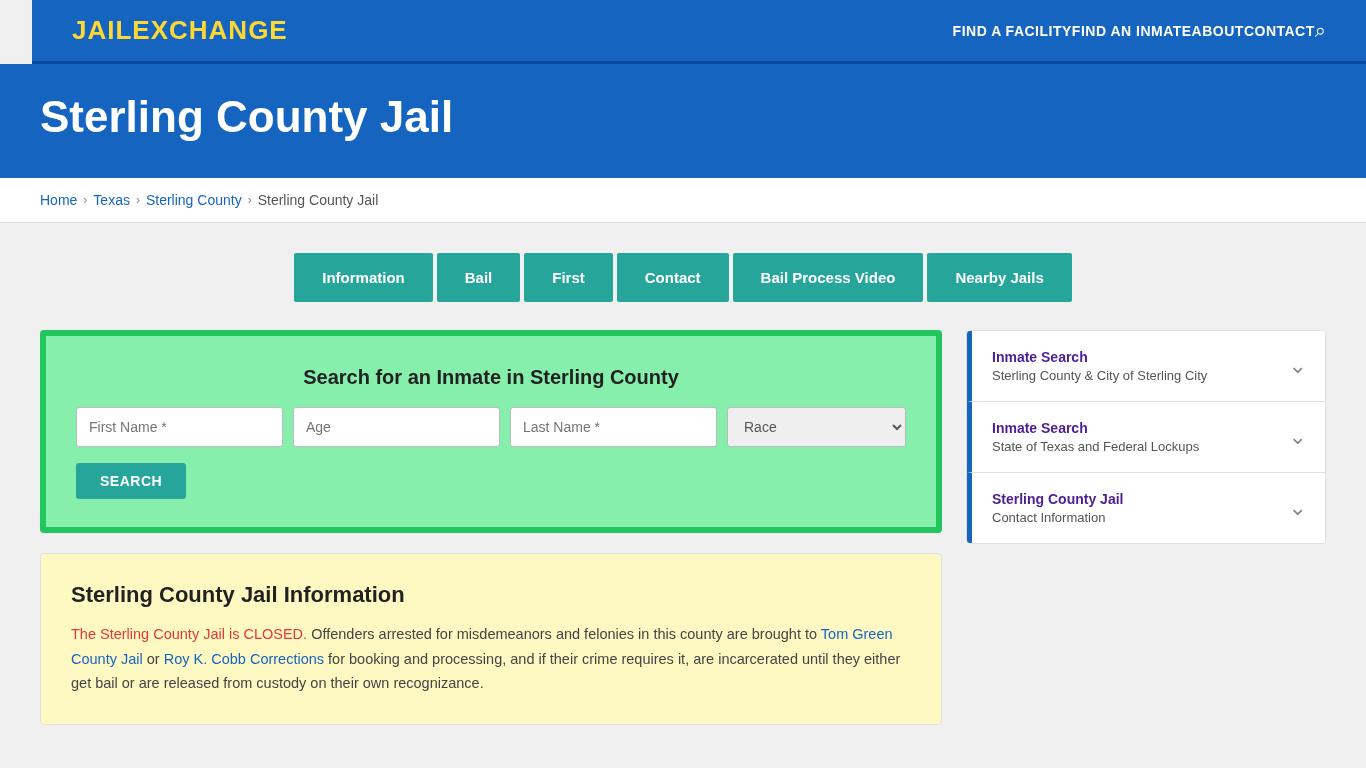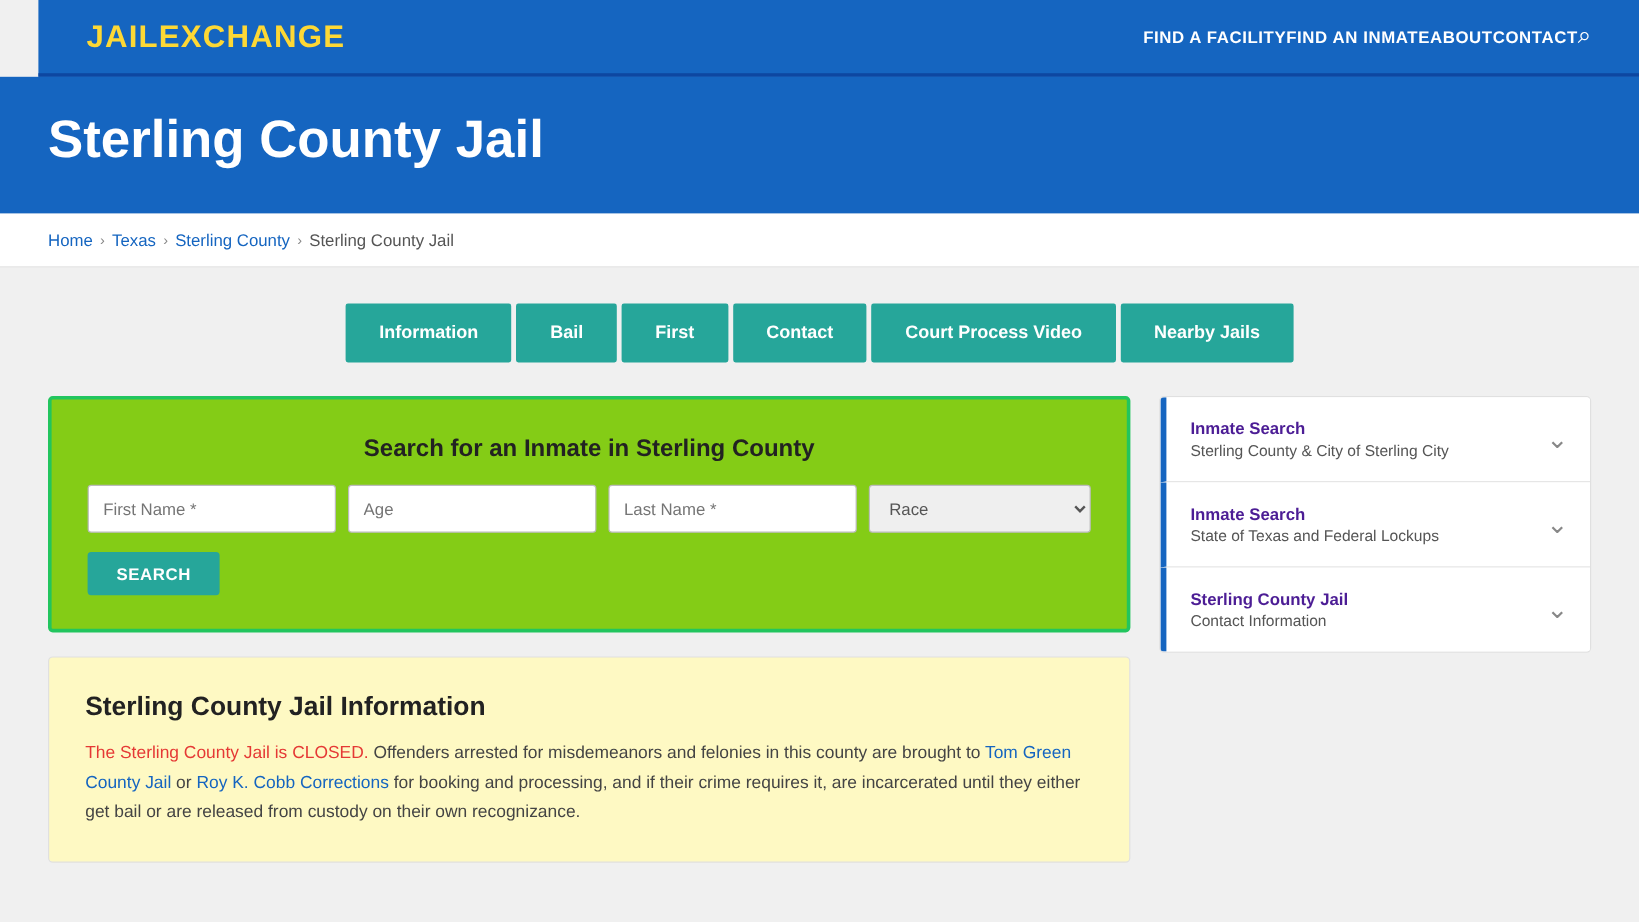--- a/index.html
+++ b/index.html
@@ -103,22 +103,22 @@
     
     .left-col {
       flex: 1;
       display: flex;
       flex-direction: column;
       gap: 20px;
     }
 
     
     .search-card {
-      background: #84cc16;
-      border: 3px solid #22c55e;
+      background: #86efac;
+      border: 6px solid #22c55e;
       border-radius: 4px;
       padding: 30px 30px 28px 30px;
     }
     .search-card h2 {
       text-align: center;
       font-size: 20px;
       font-weight: 700;
       margin-bottom: 18px;
       color: #222;
     }
@@ -240,21 +240,21 @@
   <span class="breadcrumb-current">Sterling County Jail</span>
 </div>
 
 <div class="content-area">
 
   <div class="tabs">
     <button class="tab-btn">Information</button>
     <button class="tab-btn">Bail</button>
     <button class="tab-btn">First</button>
     <button class="tab-btn">Contact</button>
-    <button class="tab-btn">Court Process Video</button>
+    <button class="tab-btn">Bail Process Video</button>
     <button class="tab-btn">Nearby Jails</button>
   </div>
 
   <div class="two-col">
 
     <div class="left-col">
 
       <div class="search-card">
         <h2>Search for an Inmate in Sterling County</h2>
         <div class="search-form">

